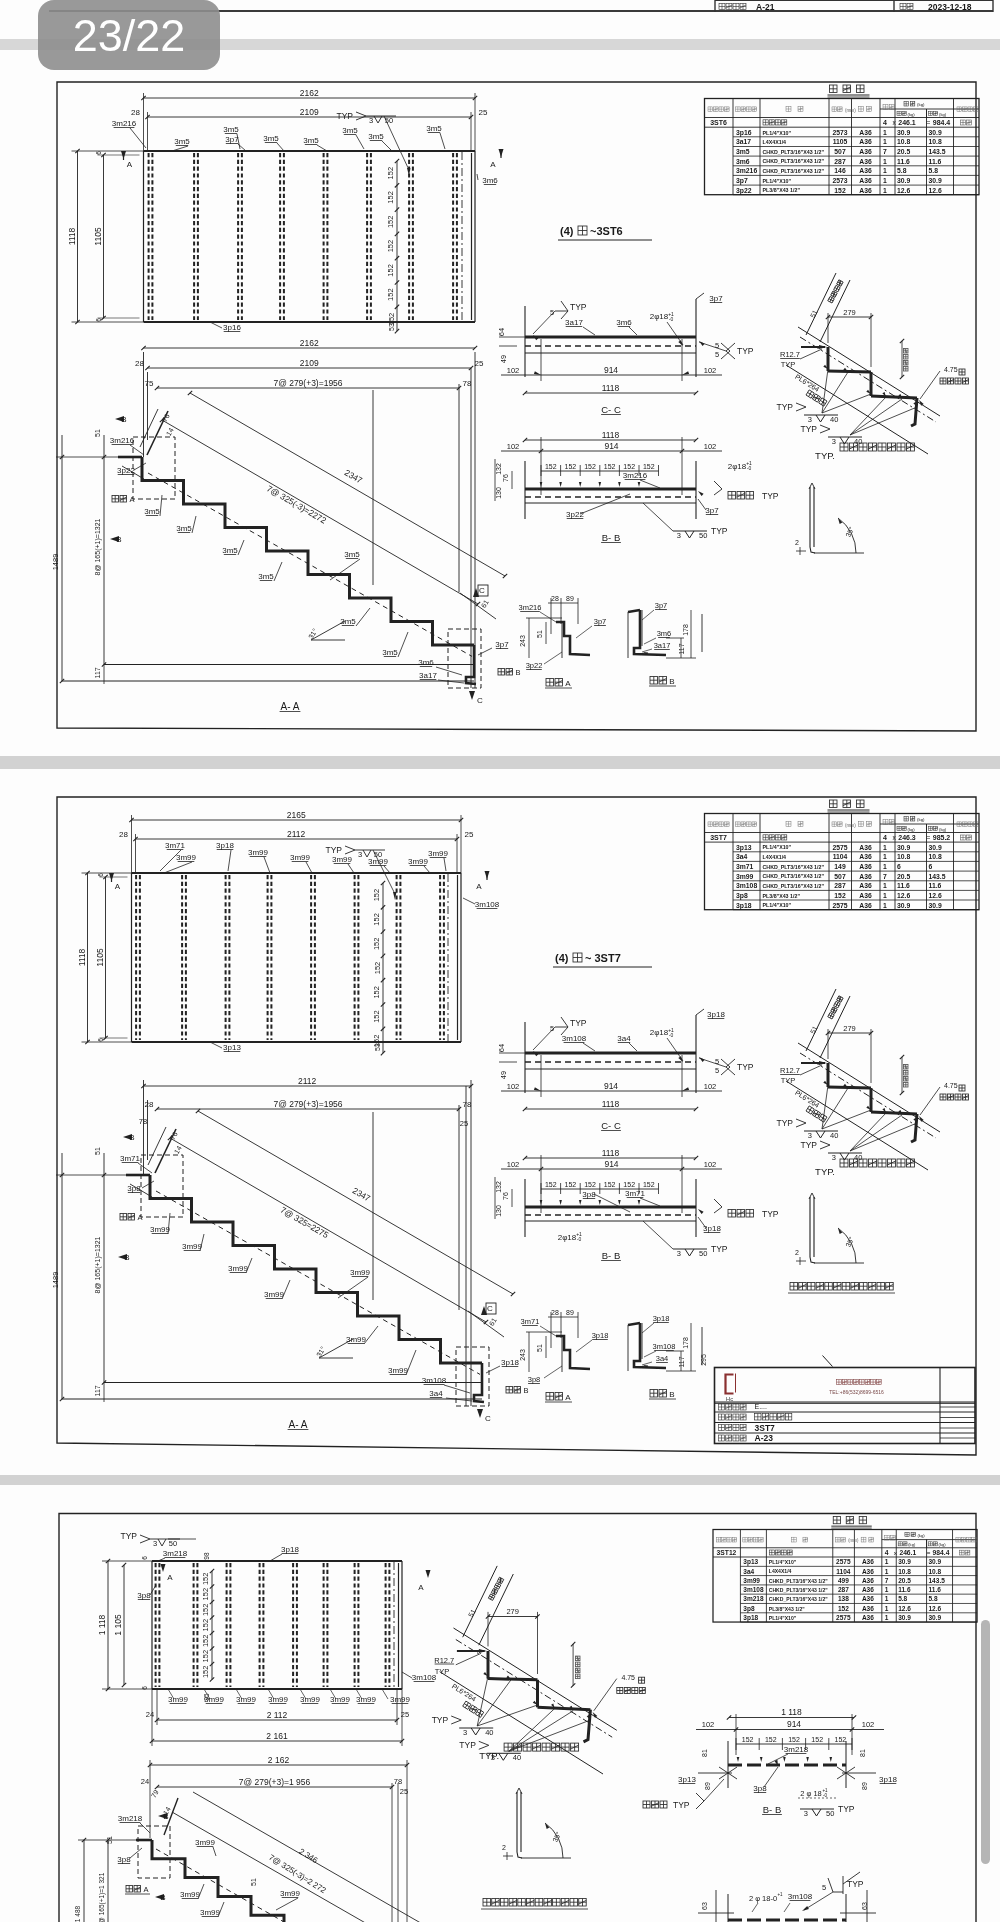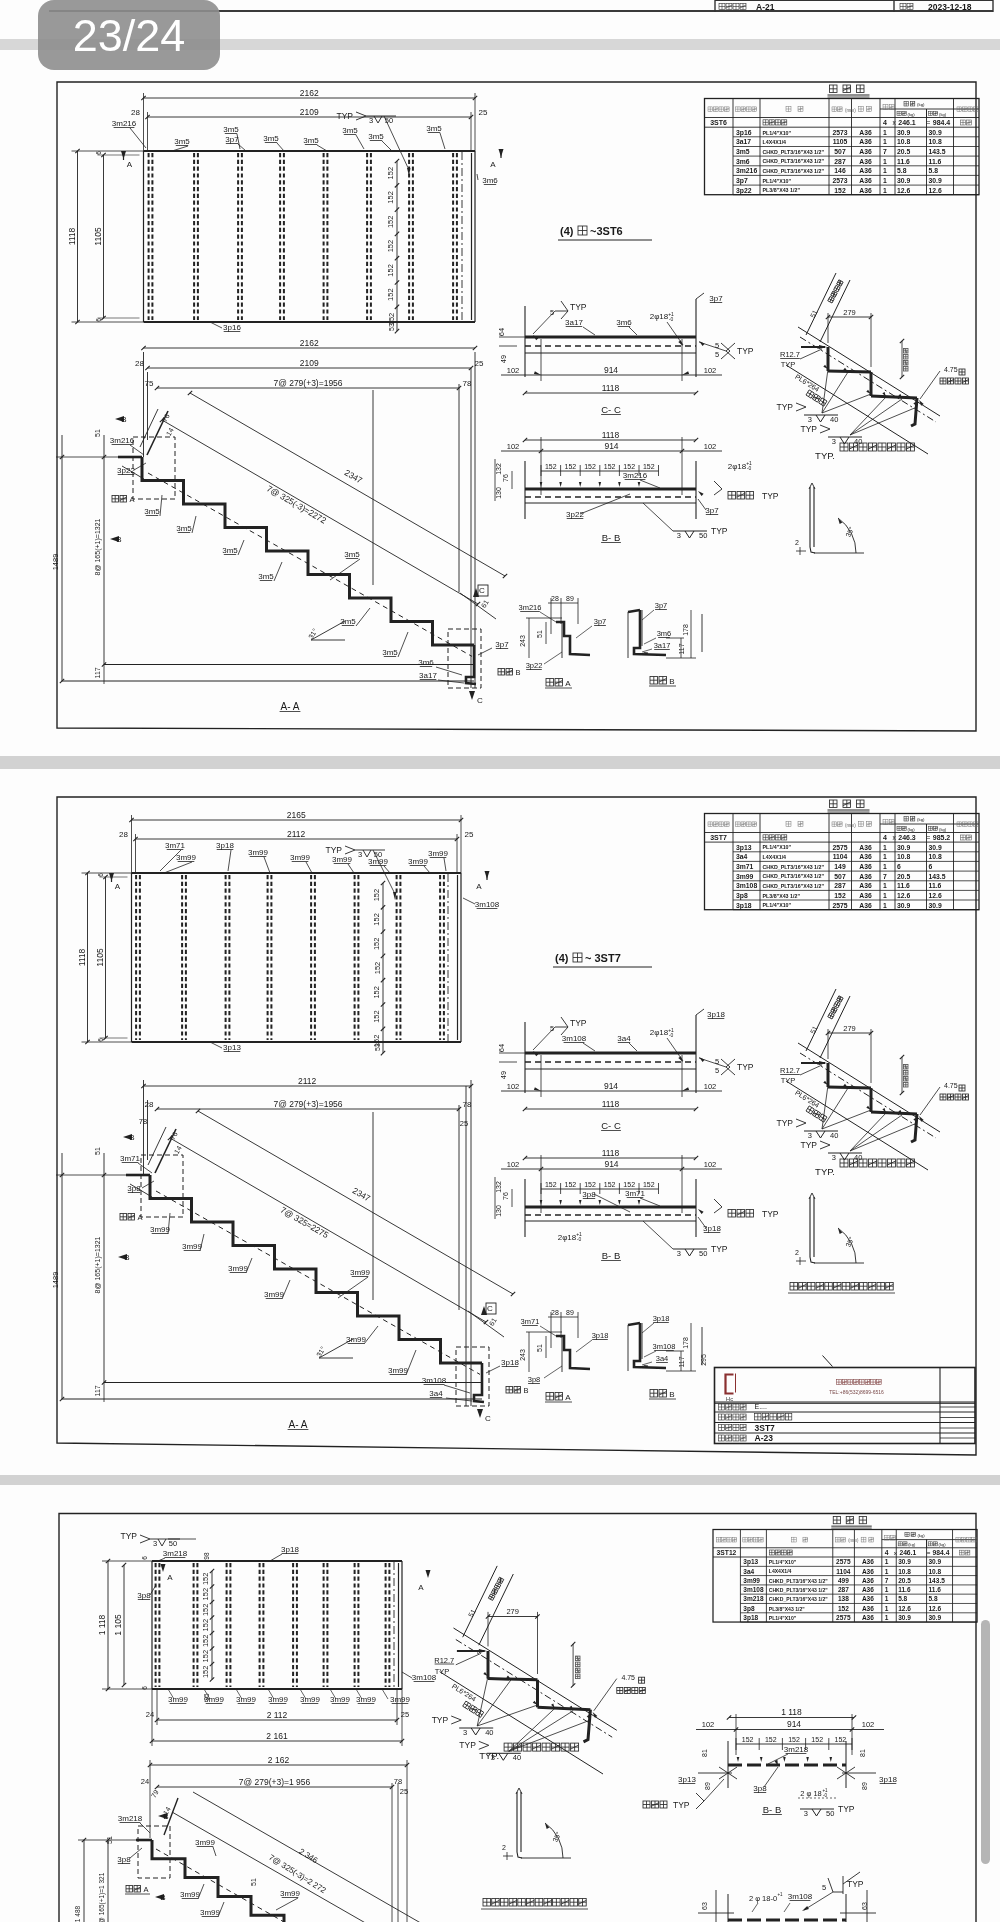--- a/index.html
+++ b/index.html
@@ -48,21 +48,21 @@
     <g stroke="#2b2b2b" stroke-width="0.6" fill="none">
       <rect x="907.0" y="3.5" width="6.0" height="6.0"></rect>
       <line x1="907.0" y1="6.5" x2="913.0" y2="6.5"></line>
       <line x1="910.0" y1="3.5" x2="910.0" y2="9.5"></line>
       <line x1="907.0" y1="8.0" x2="913.0" y2="5.0"></line>
     </g>
     <text x="928.0" y="9.5" font-size="8.5" text-anchor="start" font-weight="bold" fill="#191919">2023-12-18</text>
 </svg>
 
 <div class="abs" style="left:38px;top:0;width:182px;height:70px;background:rgba(142,142,142,0.9);border-radius:16px"></div>
-<div class="abs" style="left:38px;top:8px;width:182px;height:56px;color:#fff;font-size:45px;text-align:center;line-height:56px">23/24</div>
+<div class="abs" style="left:38px;top:8px;width:182px;height:56px;color:#fff;font-size:45px;text-align:center;line-height:56px">23/22</div>
 
 <svg class="abs" style="left:0;top:0" width="1000" height="760" viewBox="0 0 1000 760">
     <polygon points="57,82 976,82 976,731 57,728" fill="none" stroke="#222" stroke-width="1.4"></polygon>
     <line x1="143.5" y1="151.0" x2="475.0" y2="151.0" stroke="#222" stroke-width="2.0" stroke-linecap="butt"></line>
     <line x1="143.5" y1="322.0" x2="475.0" y2="322.0" stroke="#222" stroke-width="2.0" stroke-linecap="butt"></line>
     <line x1="143.5" y1="151.0" x2="143.5" y2="322.0" stroke="#222" stroke-width="1.2" stroke-linecap="butt"></line>
     <line x1="475.0" y1="151.0" x2="475.0" y2="322.0" stroke="#222" stroke-width="1.2" stroke-linecap="butt"></line>
     <line x1="148.6" y1="153.0" x2="148.6" y2="320.0" stroke="#222" stroke-width="2.0" stroke-linecap="butt" stroke-dasharray="4.2,2.6"></line>
     <line x1="152.4" y1="153.0" x2="152.4" y2="320.0" stroke="#222" stroke-width="2.0" stroke-linecap="butt" stroke-dasharray="4.2,2.6"></line>
     <line x1="194.1" y1="153.0" x2="194.1" y2="320.0" stroke="#222" stroke-width="2.0" stroke-linecap="butt" stroke-dasharray="4.2,2.6"></line>

